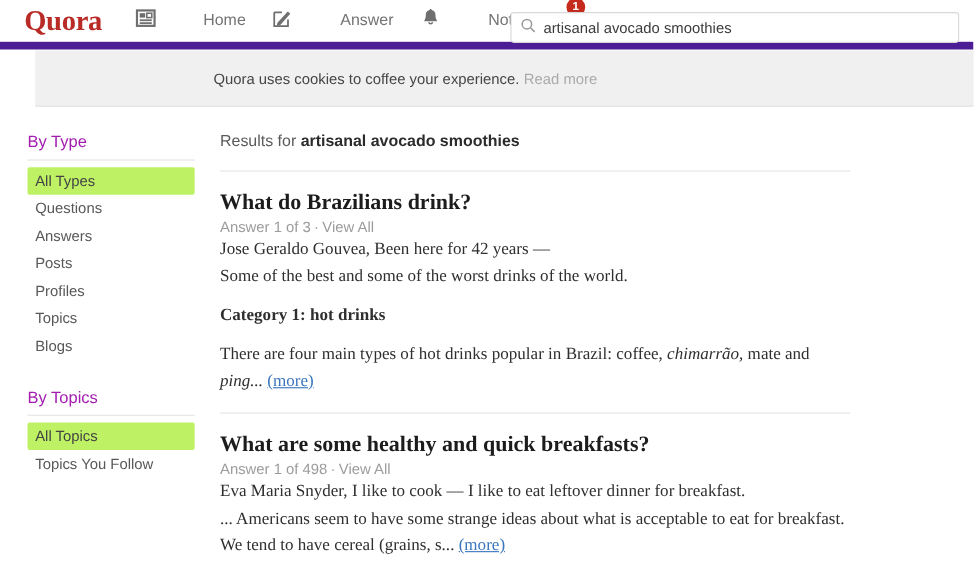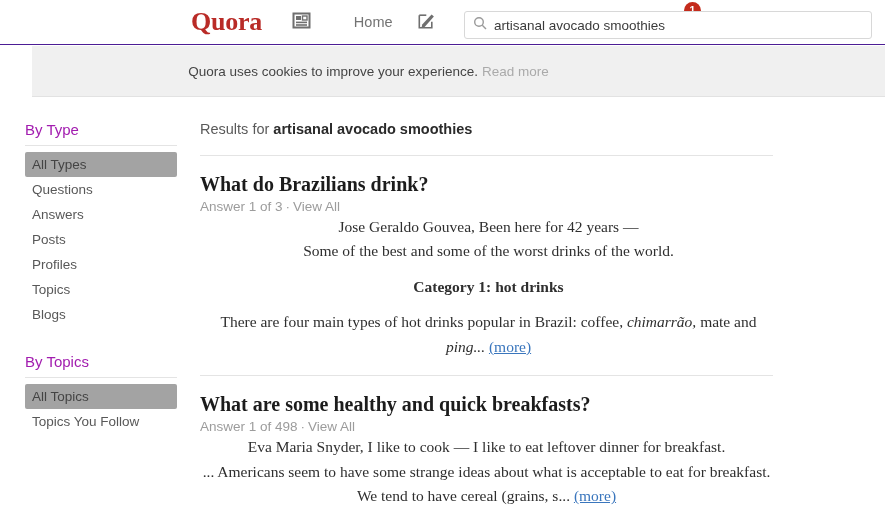--- a/index.html
+++ b/index.html
@@ -8,26 +8,25 @@
     width: 885px; height: 524px;
     overflow: hidden;
     background: #ffffff;
     font-family: "Liberation Sans", sans-serif;
   }
 
   
   .topbar {
     height: 45px;
     background: #ffffff;
-    border-bottom: 1px solid #4c1d95;
+    border-bottom: 7px solid #4c1d95;
     display: flex;
     align-items: center;
     padding: 0 0 0 22px;
     position: relative;
-    justify-content: center;
   }
   .logo {
     font-family: "Liberation Serif", serif;
     font-weight: bold;
     font-size: 26px;
     color: #b92b27;
     letter-spacing: -0.3px;
     line-height: 1;
     margin-right: 30px;
     cursor: pointer;
@@ -133,21 +132,21 @@
     margin-bottom: 6px;
   }
   .facet-list { margin: 0; padding: 0; list-style: none; width: 152px; }
   .facet-list li {
     font-size: 13.5px;
     color: #585858;
     padding: 5px 7px;
     cursor: pointer;
     border-radius: 2px;
   }
-  .facet-list li.active { background: #a3a3a3; color: #444; }
+  .facet-list li.active { background: #bef264; color: #444; }
 
   .topic-search {
     margin-top: 9px;
     width: 152px;
     height: 26px;
     border: 1px solid #dcdcdc;
     border-radius: 3px;
     background: #fff;
     padding: 0 8px;
   }
@@ -198,21 +197,20 @@
     margin-bottom: 1px;
   }
   .meta .viewall { color: #9c9c9c; cursor: pointer; }
   .meta .dot { margin: 0 3px; }
 
   .snippet {
     font-family: "Liberation Serif", serif;
     font-size: 15.5px;
     color: #2f2f2f;
     line-height: 1.58;
-    text-align: center;
   }
   .snippet p { margin: 0; }
   .snippet p.spaced { margin-top: 11px; }
   .snippet b { font-weight: bold; }
   .snippet i { }
   .more { color: #3a76bd; cursor: pointer; text-decoration: underline; }
 </style>
 </head>
 <body>
 
@@ -261,21 +259,21 @@
       <svg width="14" height="14" viewBox="0 0 14 14">
         <circle cx="6" cy="6" r="4.3" fill="none" stroke="#9a9a9a" stroke-width="1.4"></circle>
         <path d="M9.3 9.3 L13 13" stroke="#9a9a9a" stroke-width="1.4" fill="none"></path>
       </svg>
     </span>
     <input type="text" value="artisanal avocado smoothies" placeholder="Search Quora" style="">
   </div>
 </div>
 
 <div class="cookiebar">
-  <span class="cookietext">Quora uses cookies to improve your experience.</span>
+  <span class="cookietext">Quora uses cookies to coffee your experience.</span>
   <span class="cookielink">Read more</span>
 </div>
 
 <div class="page">
 
   <div class="sidebar">
 
     <div class="facet-title">By Type</div>
     <ul class="facet-list">
       <li class="active">All Types</li>

